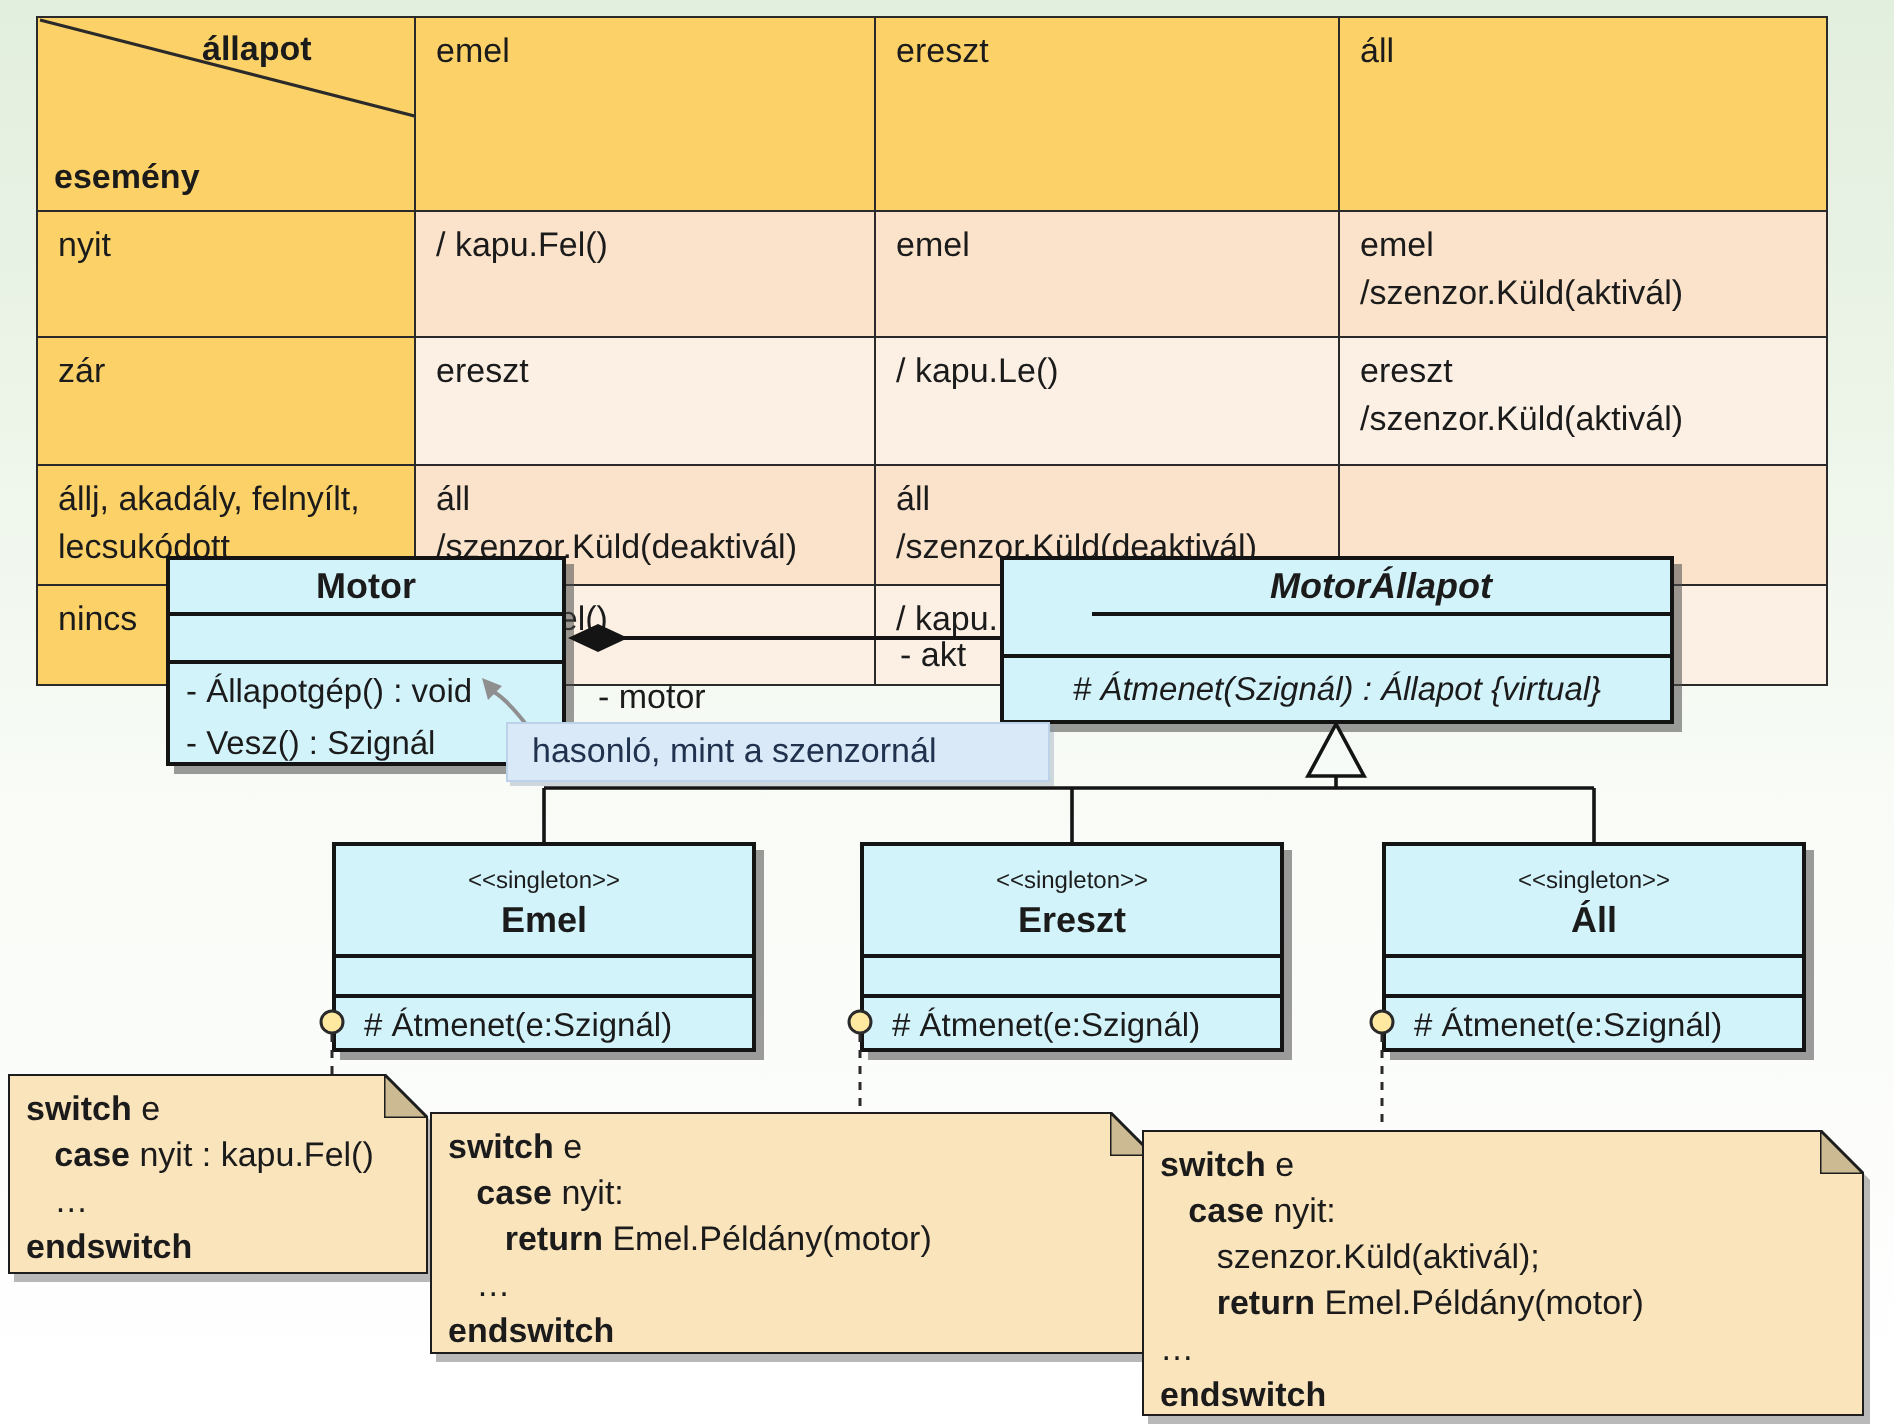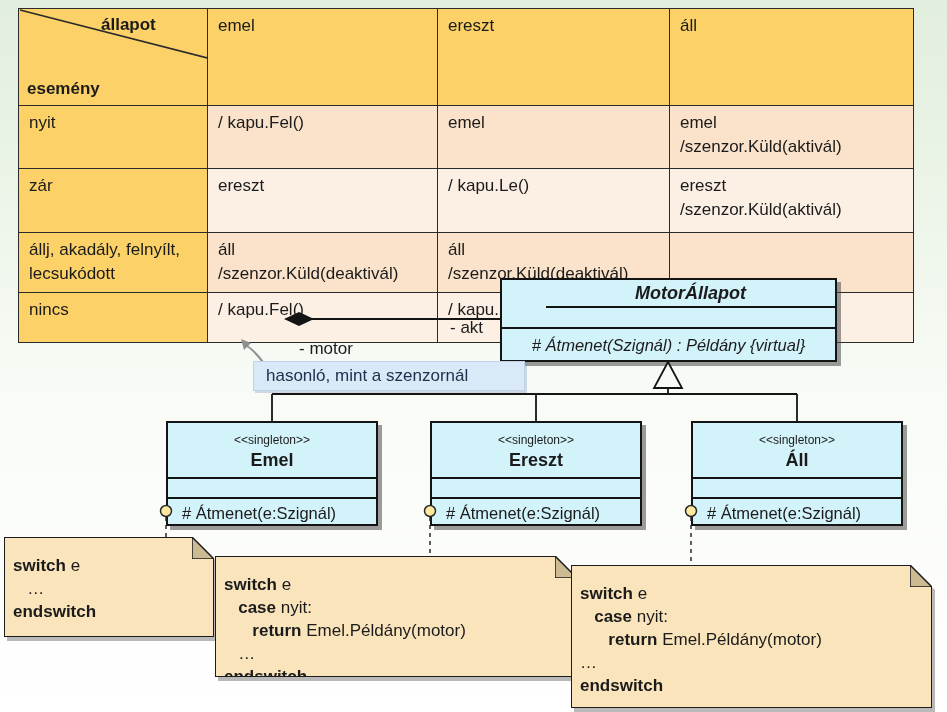--- a/index.html
+++ b/index.html
@@ -41,21 +41,21 @@
     background:#D9E9F7; border:1px solid #BCD2E8; box-sizing:border-box;
     font-size:17px; color:#20324e; display:flex; align-items:center; padding-left:12px;
     box-shadow:2px 2px 0 rgba(130,150,170,.35);
   }
   
   .note-wrap{position:absolute; filter:drop-shadow(3px 4px 0 rgba(100,100,100,.45));}
   .note{
     position:absolute; left:0; top:0; width:100%; height:100%; box-sizing:border-box;
     background:#F9E4BC; border:1.6px solid #1d1d1d;
     clip-path:polygon(0 0, calc(100% - 22px) 0, 100% 22px, 100% 100%, 0 100%);
-    padding:16px 8px;
+    padding:5px 8px;
   }
   .note .code-line{font-size:17px; line-height:23px; white-space:pre;}
   .note .kw{font-weight:bold;}
   .fold{position:absolute; top:0; right:0;}
 </style>
 </head>
 <body>
 
 <div id="canvas">
 
@@ -97,25 +97,33 @@
     </tr>
     <tr style="height:50px;">
       <td class="hdr">nincs</td>
       <td class="alt2">/ kapu.Fel()</td>
       <td class="alt2">/ kapu.Le()</td>
       <td class="alt2"></td>
     </tr>
   </tbody>
     </table>
 
+  <div class="uml-class" style="left:83px; top:278px; width:200px; height:105px;">
+    <div class="uml-title" style="height:26px;">Motor</div>
+    <div class="uml-attrs" style="height:22px;"></div>
+    <div class="uml-methods">
+      <div>- Állapotgép() : void</div>
+      <div>- Vesz() : Szignál</div>
+    </div>
+  </div>
 
   <div class="uml-class" style="left:500px; top:278px; width:337px; height:84px;">
     <div class="uml-title italic" style="height:26px;margin-left:44px;">MotorÁllapot</div>
     <div class="uml-attrs" style="height:19px;"></div>
-    <div class="uml-methods italic" style="line-height:31px; text-align:center; padding:1px 4px;"># Átmenet(Szignál) : Példány {virtual}</div>
+    <div class="uml-methods italic" style="line-height:31px; text-align:center; padding:1px 4px;"># Átmenet(Szignál) : Állapot {virtual}</div>
   </div>
 
   <div class="uml-class" style="left:166px; top:421px; width:212px; height:105px;">
     <div class="uml-title" style="height:54px;">
       <div class="stereo">&lt;&lt;singleton&gt;&gt;</div>
       <div>Emel</div>
     </div>
     <div class="uml-attrs" style="height:18px;"></div>
     <div class="uml-methods" style="padding-left:14px;"># Átmenet(e:Szignál)</div>
   </div>
@@ -163,20 +171,21 @@
 
   <div class="role-label" style="left:299px; top:325px;margin-top:14px;">- motor</div>
   <div class="role-label" style="left:450px; top:318px;">- akt</div>
 
   <div id="callout">hasonló, mint a szenzornál</div>
 
   <div class="note-wrap" style="left:4px; top:537px; width:210px; height:100px;">
     <div class="note">
         <div class="code-body">
           <div class="code-line"><span class="kw">switch</span><span> e</span></div>
+          <div class="code-line"><span>   </span><span class="kw">case</span><span> nyit : kapu.Fel()</span></div>
           <div class="code-line"><span>   …</span></div>
           <div class="code-line"><span class="kw">endswitch</span></div>
         </div>
       </div>
     <svg class="fold" width="22" height="22">
       <polygon points="0,0 22,22 0,22" fill="#CCBB92" stroke="#1d1d1d" stroke-width="1.5"></polygon>
     </svg>
   </div>
 
   <div class="note-wrap" style="left:215px; top:556px; width:362px; height:121px;">
@@ -192,20 +201,21 @@
     <svg class="fold" width="22" height="22">
       <polygon points="0,0 22,22 0,22" fill="#CCBB92" stroke="#1d1d1d" stroke-width="1.5"></polygon>
     </svg>
   </div>
 
   <div class="note-wrap" style="left:571px; top:565px; width:361px; height:143px;">
     <div class="note">
         <div class="code-body">
           <div class="code-line"><span class="kw">switch</span><span> e</span></div>
           <div class="code-line"><span>   </span><span class="kw">case</span><span> nyit:</span></div>
+          <div class="code-line"><span>      szenzor.Küld(aktivál);</span></div>
           <div class="code-line"><span>      </span><span class="kw">return</span><span> Emel.Példány(motor)</span></div>
           <div class="code-line"><span>…</span></div>
           <div class="code-line"><span class="kw">endswitch</span></div>
         </div>
       </div>
     <svg class="fold" width="22" height="22">
       <polygon points="0,0 22,22 0,22" fill="#CCBB92" stroke="#1d1d1d" stroke-width="1.5"></polygon>
     </svg>
   </div>
 

